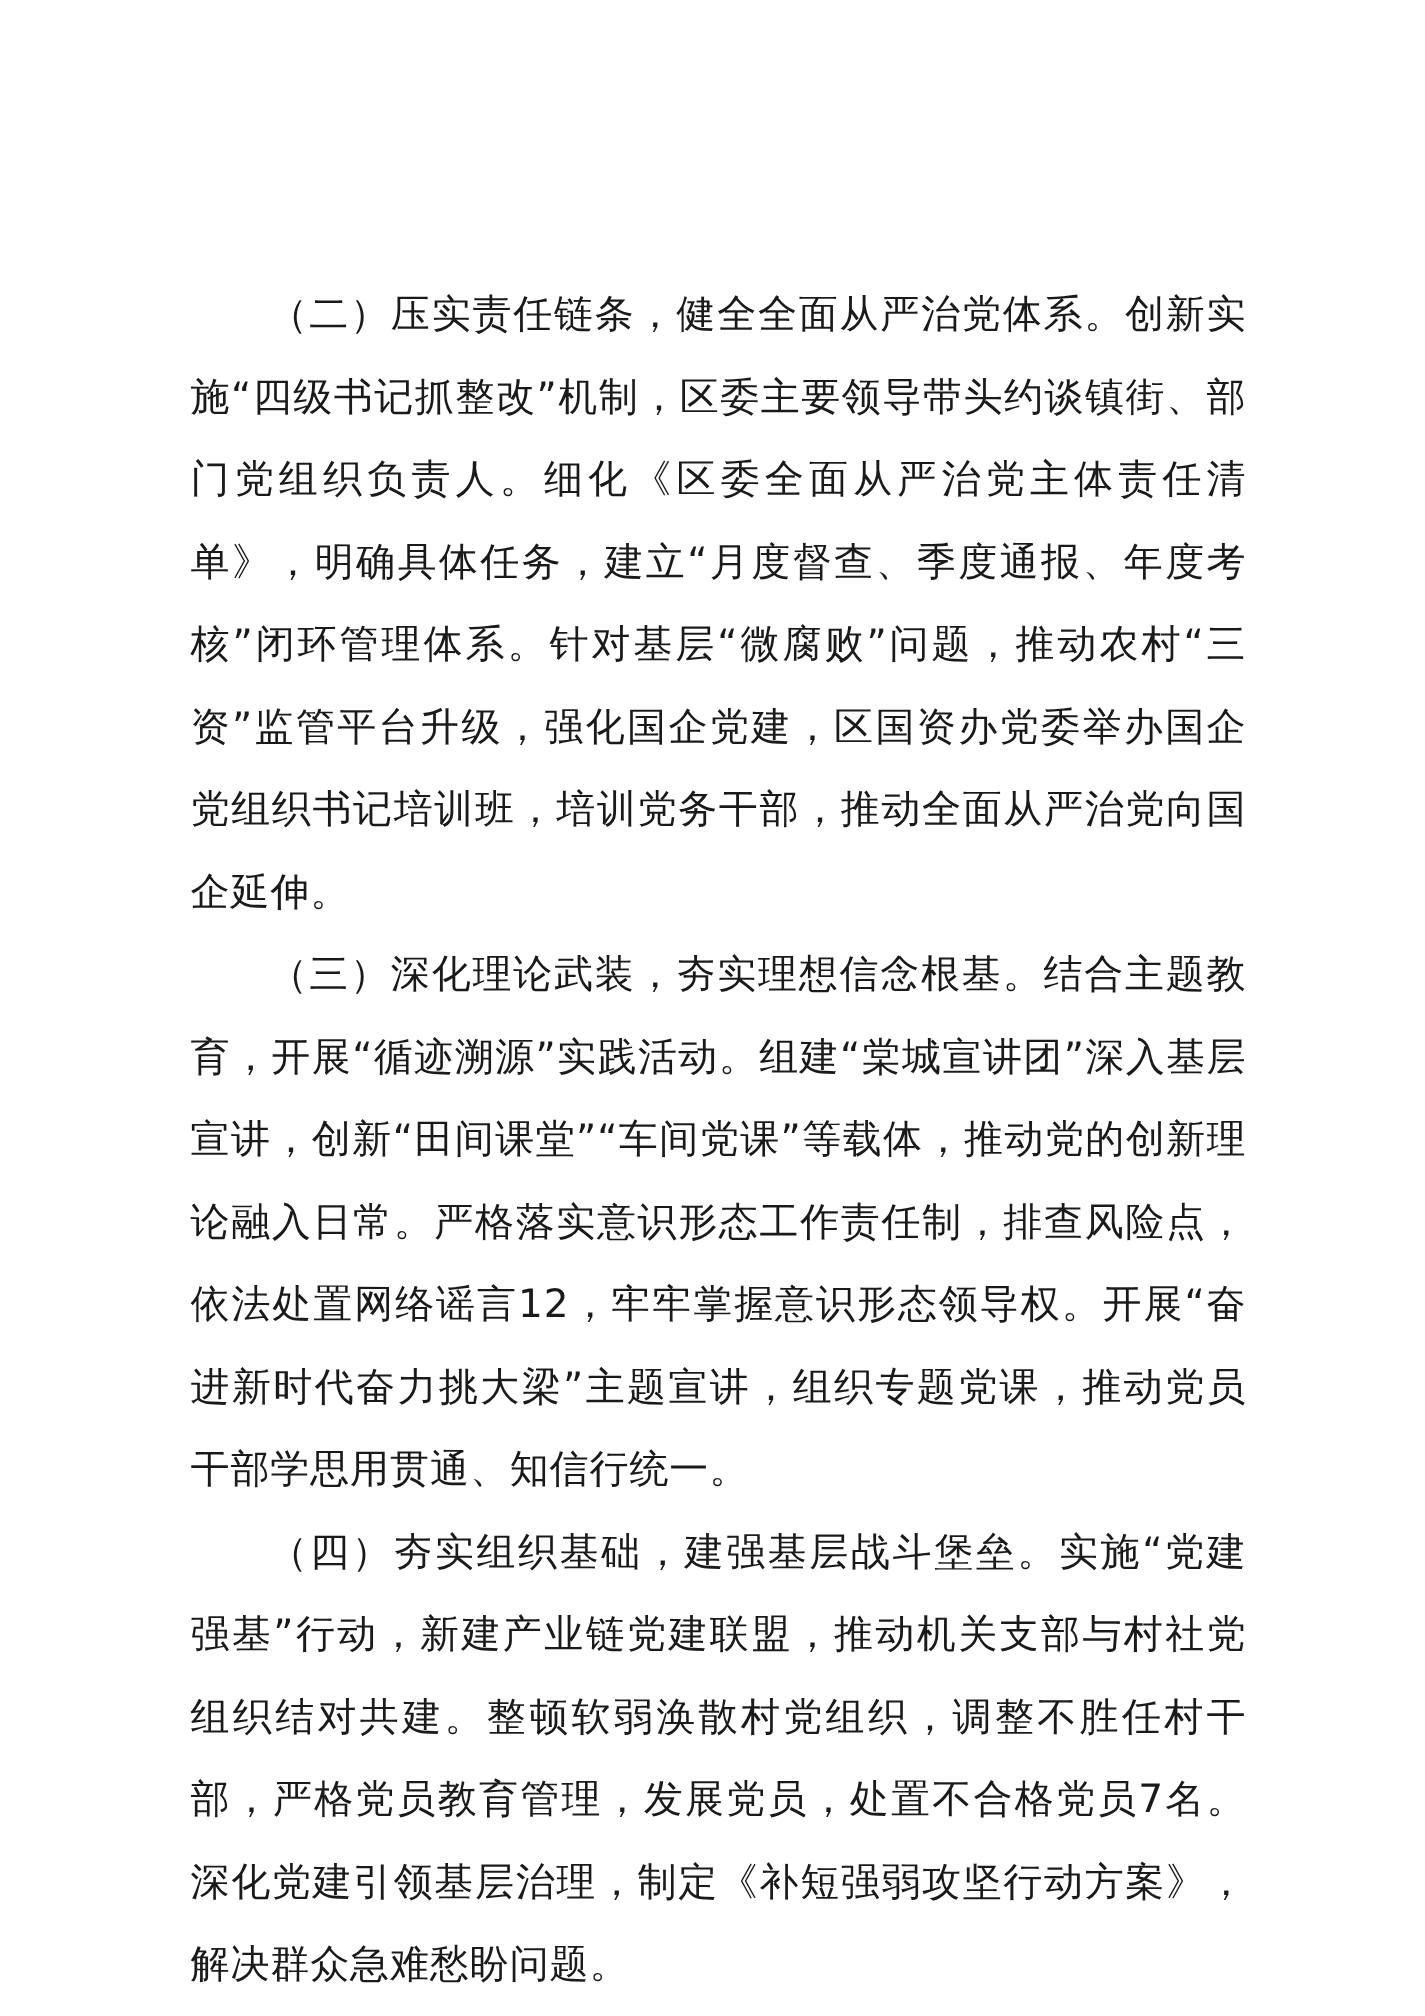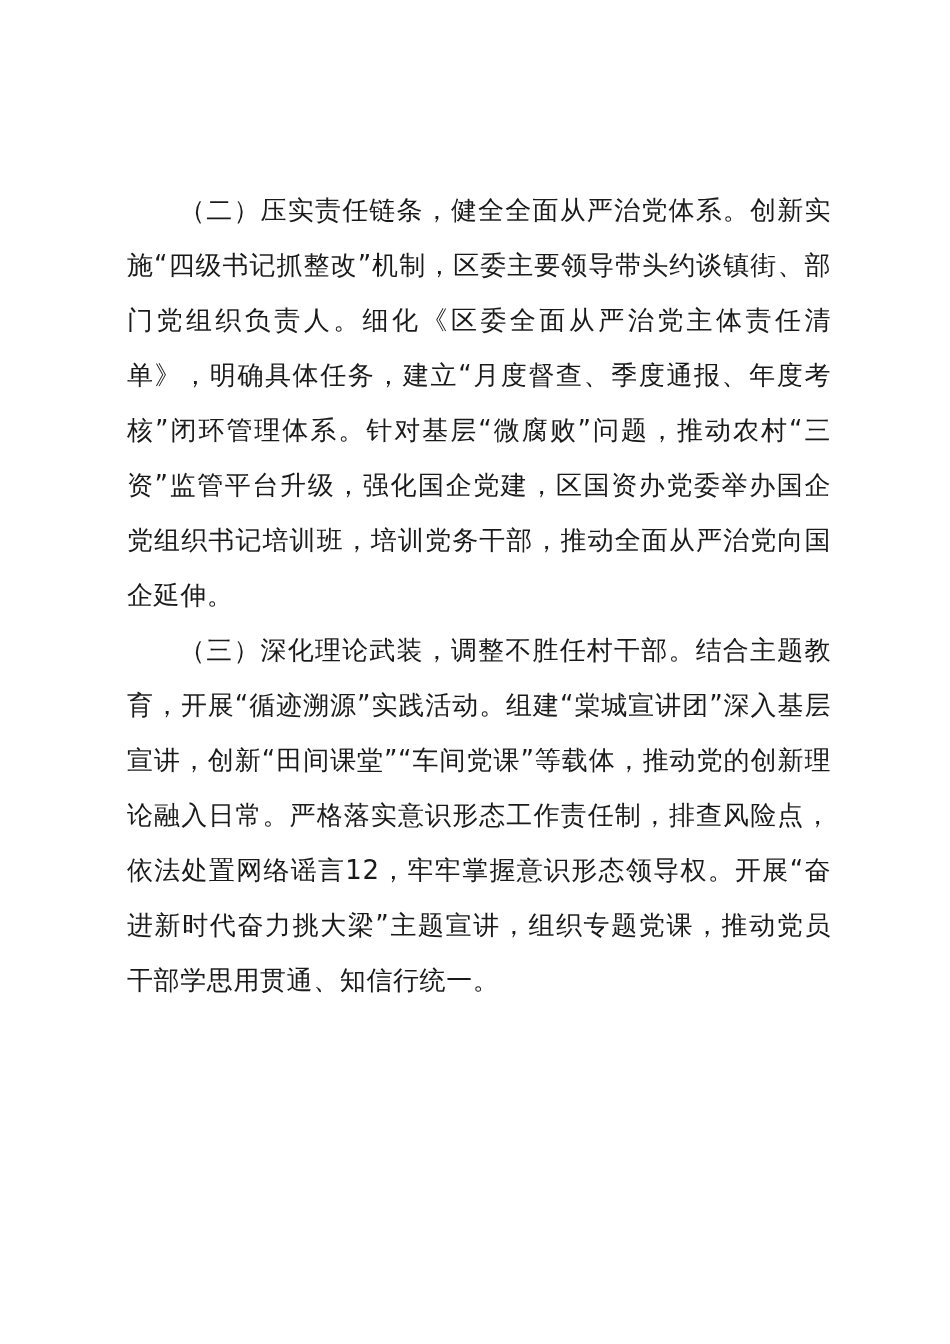--- a/index.html
+++ b/index.html
@@ -30,14 +30,15 @@
       text-indent: 2em;
       letter-spacing: 0.6px;
       word-break: break-all;
     }
   </style>
 </head>
 <body>
 
 <div class="page">
   <p class="para">（二）压实责任链条，健全全面从严治党体系。创新实施“四级书记抓整改”机制，区委主要领导带头约谈镇街、部门党组织负责人。细化《区委全面从严治党主体责任清单》，明确具体任务，建立“月度督查、季度通报、年度考核”闭环管理体系。针对基层“微腐败”问题，推动农村“三资”监管平台升级，强化国企党建，区国资办党委举办国企党组织书记培训班，培训党务干部，推动全面从严治党向国企延伸。</p>
-  <p class="para">（三）深化理论武装，调整不胜任村干部。结合主题教育，开展“循迹溯源”实践活动。组建“棠城宣讲团”深入基层宣讲，创新“田间课堂”“车间党课”等载体，推动党的创新理论融入日常。严格落实意识形态工作责任制，排查风险点，依法处置网络谣言12，牢牢掌握意识形态领导权。开展“奋进新时代奋力挑大梁”主题宣讲，组织专题党课，推动党员干部学思用贯通、知信行统一。</p>
+  <p class="para">（三）深化理论武装，夯实理想信念根基。结合主题教育，开展“循迹溯源”实践活动。组建“棠城宣讲团”深入基层宣讲，创新“田间课堂”“车间党课”等载体，推动党的创新理论融入日常。严格落实意识形态工作责任制，排查风险点，依法处置网络谣言12，牢牢掌握意识形态领导权。开展“奋进新时代奋力挑大梁”主题宣讲，组织专题党课，推动党员干部学思用贯通、知信行统一。</p>
+  <p class="para">（四）夯实组织基础，建强基层战斗堡垒。实施“党建强基”行动，新建产业链党建联盟，推动机关支部与村社党组织结对共建。整顿软弱涣散村党组织，调整不胜任村干部，严格党员教育管理，发展党员，处置不合格党员7名。深化党建引领基层治理，制定《补短强弱攻坚行动方案》，解决群众急难愁盼问题。</p>
 </div>
 
 </body></html>

